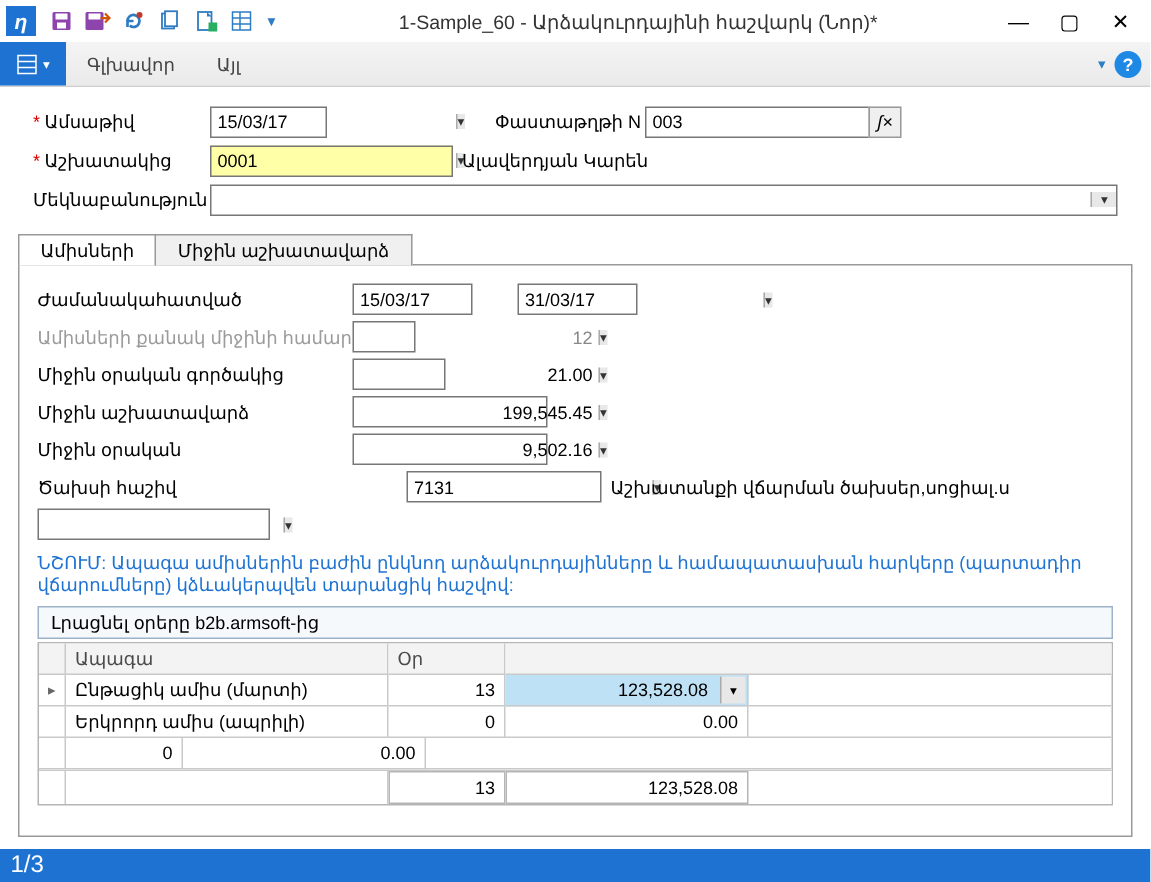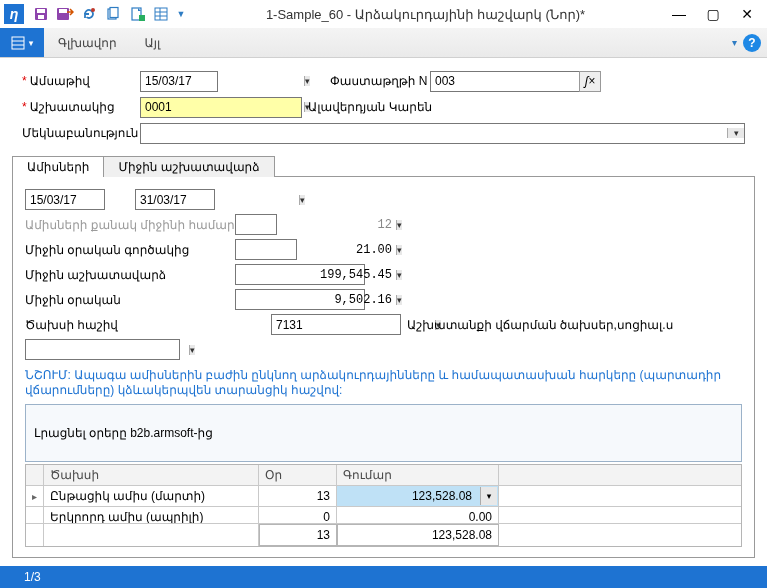--- a/index.html
+++ b/index.html
@@ -159,31 +159,31 @@
     background: #fff;
     z-index: 2;
   }
   .tab + .tab { margin-left: -1px; }
   .tab-body { margin-top: 0; display: flex; flex-direction: column; min-height: 0; }
   .trow {
     display: flex; align-items: center; height: 25px;
   }
   .tlabel { width: 210px; }
   .tlabel.disabled { color: #9b9b9b; }
-  .num-input input { text-align: right; font-family: Liberation Mono, monospace; }
+  .num-input input { text-align: right; }
   .note {
     color: #1e73d2;
     margin-top: 6px;
     line-height: 1.25;
   }
   .link-btn {
     display: inline-block;
     border: 1px solid #9bb2c9;
     background: #f6f9fc;
-    padding: 21px 8px;
+    padding: 3px 8px;
     margin-top: 6px;
     cursor: pointer;
     color: #000;
   }
   
   .grid {
     border: 1px solid #b5b5b5;
     margin-top: 2px;
     display: flex; flex-direction: column;
     flex: 1;
@@ -215,22 +215,22 @@
   .gbody { overflow: auto; }
   .gspacer { flex: 1; background:#fff; border-bottom:1px solid #c9c9c9;}
   .gtotal .gcell { background: #fff; font-weight: normal; }
   .gtotal .gc0, .gtotal .gc1 { background: #fff; }
   
   .status {
     height: 22px;
     background: #1e73d2;
     color: #fff;
     display: flex; align-items: center;
-    padding: 0 24px;
-    font-size: 12px;
+    padding: 0 7px;
+    font-size: 16px;
     margin-top: 8px;
   }
   svg { display: block; }
 </style>
 </head>
 <body>
 
 <div class="titlebar">
   <div class="app-icon">η</div>
   <div class="toolbar-icon">
@@ -330,20 +330,21 @@
 </div>
 
 <div style="height:22px;"></div>
 <div class="tab-region">
   <div class="tabs-header">
     <div class="tab active">Ամիսների</div>
     <div class="tab">Միջին աշխատավարձ</div>
   </div>
   <div class="tab-body">
     <div class="trow">
+      <span class="tlabel">Ժամանակահատված</span>
       <span class="input-wrap" style="width:80px;">
         <input value="15/03/17" style="">
         <span class="dd-btn">▾</span>
       </span>
       <span style="width:30px;"></span>
       <span class="input-wrap" style="width:80px;">
         <input value="31/03/17" style="">
         <span class="dd-btn">▾</span>
       </span>
     </div>
@@ -388,23 +389,22 @@
         <input value="" style="">
         <span class="dd-btn">▾</span>
       </span>
     </div>
     <div class="note">ՆՇՈՒՄ: Ապագա ամիսներին բաժին ընկնող արձակուրդայինները և համապատասխան հարկերը (պարտադիր վճարումները) կձևակերպվեն տարանցիկ հաշվով:</div>
     <span class="link-btn">Լրացնել օրերը b2b.armsoft-ից</span>
 
     <div class="grid">
       <div class="ghead">
         <div class="gcell gc0"></div>
-        <div class="gcell gc1">Ծախսի</div>
+        <div class="gcell gc1">Ապագա</div>
         <div class="gcell gc2" style="justify-content:flex-start;">Օր</div>
-        <div class="gcell gc3" style="justify-content:flex-start;">Գումար</div>
         <div class="gcell gc4"></div>
       </div>
       <div class="gbody">
         <div class="grow">
           <div class="gcell gc0">▸</div>
           <div class="gcell gc1">Ընթացիկ ամիս (մարտի)</div>
           <div class="gcell gc2">13</div>
           <div class="gcell gc3 selcell">
             <span style="width:100%;text-align:right;padding-right:20px;">123,528.08</span>
             <span class="cell-dd">▾</span>

